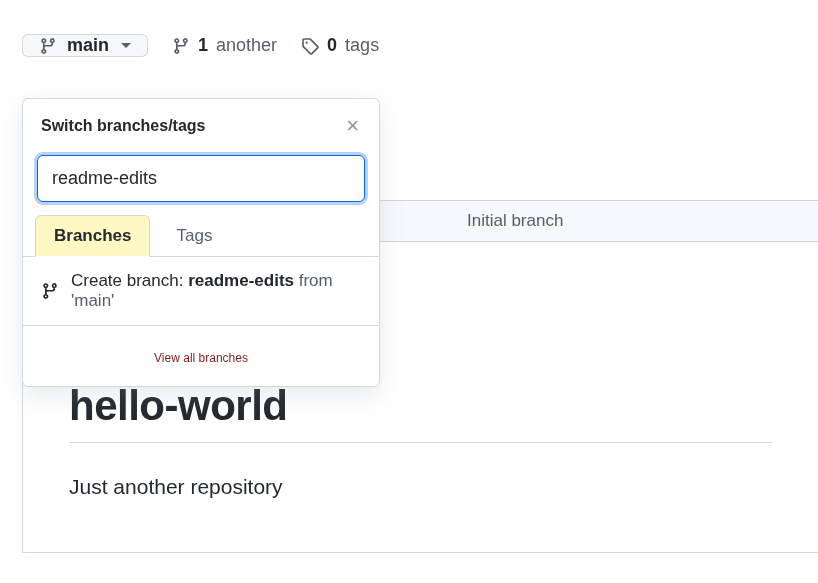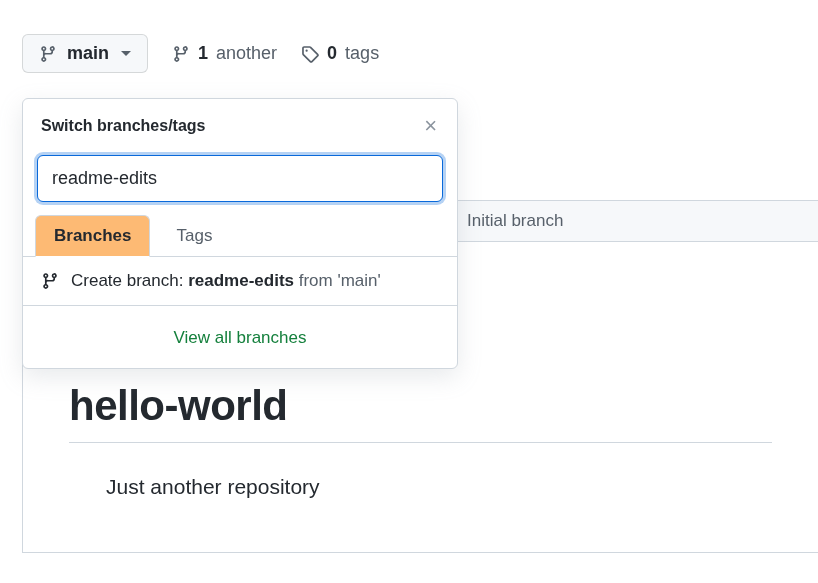--- a/index.html
+++ b/index.html
@@ -18,21 +18,21 @@
       gap: 24px;
       padding: 34px 18px 10px 22px;
     }
     .branch-btn {
       display: inline-flex;
       align-items: center;
       gap: 10px;
       background: #f6f8fa;
       border: 1px solid rgba(27,31,36,0.15);
       border-radius: 6px;
-      padding: 8px 16px;
+      padding: 0 16px;
       font-size: 18px;
       font-weight: 600;
       color: #24292f;
       cursor: pointer;
     }
     .branch-btn .icon-branch { color: #57606a; }
     .caret {
       width: 0; height: 0;
       border-left: 5px solid transparent;
       border-right: 5px solid transparent;
@@ -47,21 +47,21 @@
       color: #57606a;
     }
     .stat strong { color: #24292f; font-weight: 600; }
     .stat .icon { color: #57606a; }
 
     
     .popover {
       position: absolute;
       left: 22px;
       top: 98px;
-      width: 436px;
+      width: 358px;
       background: #fff;
       border: 1px solid #d0d7de;
       border-radius: 6px;
       box-shadow: 0 8px 24px rgba(140,149,159,0.2);
       z-index: 10;
     }
     .popover-header {
       display: flex;
       align-items: center;
       justify-content: space-between;
@@ -109,43 +109,42 @@
       cursor: pointer;
       position: relative;
       top: 1px;
     }
     .tab.active {
       color: #24292f;
       font-weight: 600;
       border: 1px solid #d0d7de;
       border-bottom: 1px solid #fff;
       border-radius: 6px 6px 0 0;
-      background: #fdba74;
+      background: #fef9c3;
     }
     .create-row {
       display: flex;
       align-items: center;
       gap: 12px;
       padding: 14px 18px;
       cursor: pointer;
       font-size: 17px;
       color: #24292f;
       border-bottom: 1px solid #d0d7de;
-      text-align: center;
     }
     .create-row .from { color: #57606a; }
     .create-row strong { font-weight: 600; }
     .view-all {
       text-align: center;
       padding: 22px 0 20px 0;
     }
     .view-all a {
-      color: #15803d;
+      color: #7f1d1d;
       text-decoration: none;
-      font-size: 17px;
+      font-size: 12px;
       cursor: pointer;
     }
 
     
     .bg-strip {
       position: absolute;
       left: 22px;
       right: 0;
       top: 200px;
       height: 42px;
@@ -176,21 +175,20 @@
       font-weight: 600;
       letter-spacing: -0.5px;
       padding-bottom: 12px;
       border-bottom: 1px solid #d0d7de;
       margin-bottom: 32px;
       color: #24292f;
     }
     .readme-body {
       font-size: 21px;
       color: #24292f;
-      margin-left: 37px;
     }
     svg { display: block; }
   </style>
 </head>
 <body>
 
 <div class="toolbar">
   <button class="branch-btn">
     <span class="icon-branch">
       <svg width="18" height="18" viewBox="0 0 16 16" fill="currentColor">

